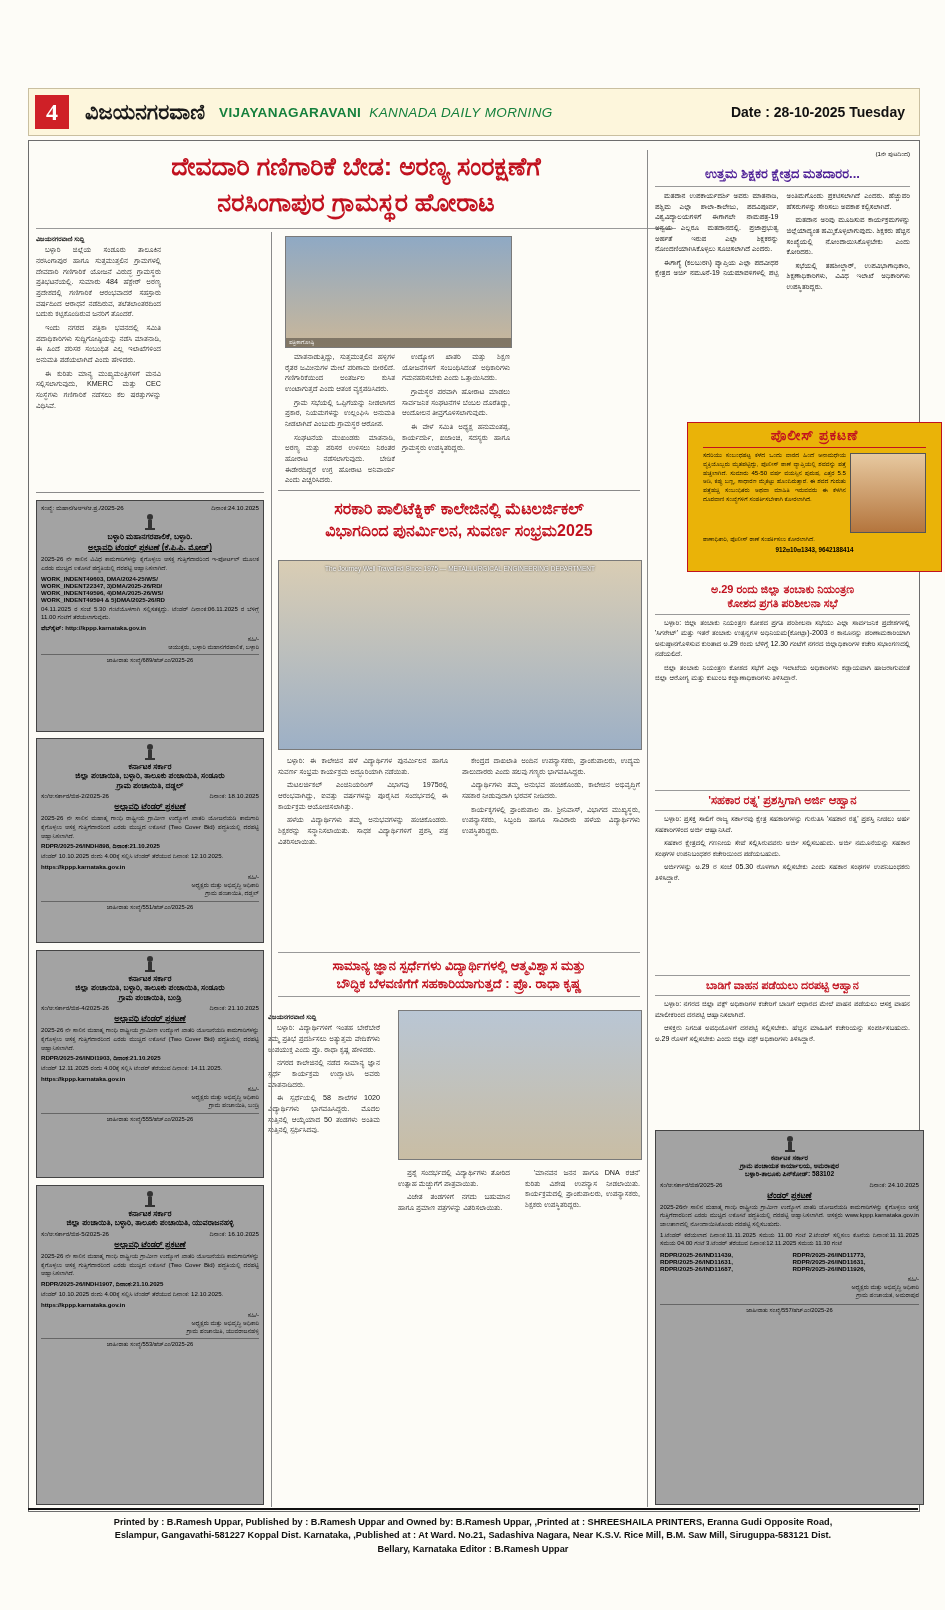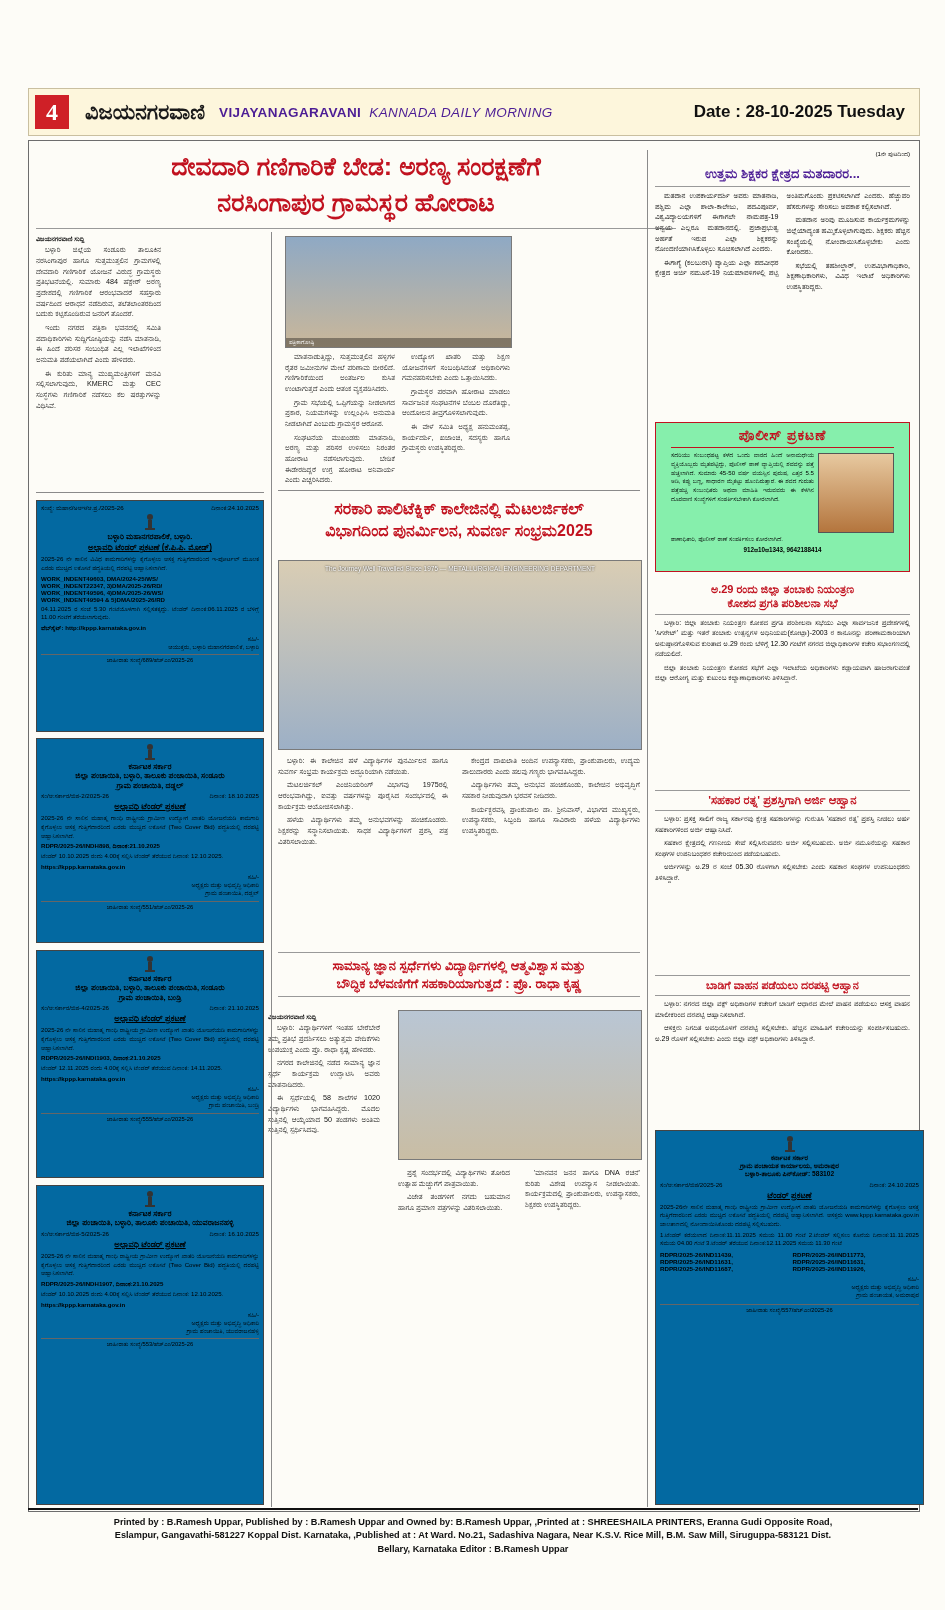--- a/index.html
+++ b/index.html
@@ -3,45 +3,45 @@
 <meta charset="utf-8">
 <style>
   html,body{margin:0;padding:0;background:#b9b9b9;}
   body{font-family:"Liberation Sans", sans-serif;}
   .page{width:945px;height:1610px;background:#fdfcf7;position:relative;overflow:hidden;margin:0 auto;}
 
   
   .masthead{position:absolute;left:28px;top:88px;width:890px;height:46px;background:#fdf6dc;border:1px solid #c9bfa0;display:flex;align-items:center;}
   .pagebox{width:34px;height:34px;margin-left:6px;background:#cf2027;color:#fff;font-size:24px;font-weight:bold;display:flex;align-items:center;justify-content:center;font-family:"Liberation Serif",serif;}
   .mast-kan{margin-left:16px;font-size:21px;font-weight:bold;color:#1a1a1a;letter-spacing:0px;}
-  .mast-eng{margin-left:14px;font-size:13.5px;font-weight:bold;color:#4c1d95;letter-spacing:.4px;}
-  .mast-date{margin-left:auto;margin-right:14px;font-size:17px;font-weight:bold;color:#111;}
+  .mast-eng{margin-left:14px;font-size:13.5px;font-weight:bold;color:#15803d;letter-spacing:.4px;}
+  .mast-date{margin-left:auto;margin-right:14px;font-size:14px;font-weight:bold;color:#111;}
   .rule{position:absolute;background:#8a8a8a;}
   .vrule{width:1px;}
   .hrule{height:1px;}
 
   .headline{position:absolute;color:#c1121f;font-weight:bold;text-align:center;line-height:1.28;font-size:25px;}
 
   .body-col{position:absolute;font-size:7.2px;line-height:1.48;text-align:justify;color:#111;}
   .body-col p{margin:0 0 3px 0;text-indent:9px;}
 
   .photo{position:absolute;background:linear-gradient(#8fa9c4,#c9b79a);border:1px solid #7a7a7a;overflow:hidden;}
   .photo .cap{position:absolute;left:0;right:0;bottom:0;font-size:6px;color:#fff;background:rgba(0,0,0,.35);padding:1px 3px;}
 
   
-  .notice{position:absolute;border:1px solid #444;background:#0369a1;box-sizing:border-box;padding:3px 4px;}
+  .notice{position:absolute;border:1px solid #444;background:#a3a3a3;box-sizing:border-box;padding:3px 4px;}
   .notice .emblem{width:16px;height:20px;margin:0 auto;display:block;}
   .notice .ttl{text-align:center;font-size:7.6px;font-weight:bold;line-height:1.25;}
   .notice .sub{text-align:center;font-size:6.6px;line-height:1.25;}
   .notice .hdr2{text-align:center;font-size:8.2px;font-weight:bold;text-decoration:underline;margin:2px 0;}
   .notice .row{display:flex;justify-content:space-between;font-size:6.2px;}
   .notice .txt{font-size:6.1px;line-height:1.42;text-align:justify;}
   .notice .sig{text-align:right;font-size:6.1px;margin-top:3px;line-height:1.35;}
 
-  .redbox{position:absolute;border:1.5px solid #c1121f;box-sizing:border-box;padding:4px 15px;background:#86efac;}
+  .redbox{position:absolute;border:1.5px solid #c1121f;box-sizing:border-box;padding:4px 15px;background:#eab308;margin-left:32px;}
   .redbox .rt{text-align:center;color:#c1121f;font-weight:bold;font-size:14px;letter-spacing:1px;}
   .police-photo{width:74px;height:78px;float:right;margin:2px 0 2px 4px;background:linear-gradient(#e7c9a0,#b4753d);border:1px solid #555;}
 
   .footer{position:absolute;left:28px;top:1516px;width:890px;text-align:center;font-size:9.2px;font-weight:bold;line-height:1.45;color:#111;}
 </style>
 </head>
 <body>
 
 <div class="page">
 
@@ -266,21 +266,21 @@
     <div style="position:absolute;left:0;right:0;top:4px;text-align:center;font-size:6.5px;color:#fff;text-shadow:0 0 2px #000;">The Journey Well Travelled Since 1975 — METALLURGICAL ENGINEERING DEPARTMENT</div>
   </div>
   <div class="body-col" style="left:278px;top:756px;width:170px;">
     <p>ಬಳ್ಳಾರಿ: ಈ ಕಾಲೇಜಿನ ಹಳೆ ವಿದ್ಯಾರ್ಥಿಗಳ ಪುನರ್ಮಿಲನ ಹಾಗೂ ಸುವರ್ಣ ಸಂಭ್ರಮ ಕಾರ್ಯಕ್ರಮ ಅದ್ಧೂರಿಯಾಗಿ ನಡೆಯಿತು.</p>
     <p>ಮೆಟಲರ್ಜಿಕಲ್ ಎಂಜಿನಿಯರಿಂಗ್ ವಿಭಾಗವು 1975ರಲ್ಲಿ ಆರಂಭವಾಗಿದ್ದು, ಐವತ್ತು ವರ್ಷಗಳನ್ನು ಪೂರೈಸಿದ ಸಂದರ್ಭದಲ್ಲಿ ಈ ಕಾರ್ಯಕ್ರಮ ಆಯೋಜಿಸಲಾಗಿತ್ತು.</p>
     <p>ಹಳೆಯ ವಿದ್ಯಾರ್ಥಿಗಳು ತಮ್ಮ ಅನುಭವಗಳನ್ನು ಹಂಚಿಕೊಂಡರು. ಶಿಕ್ಷಕರನ್ನು ಸನ್ಮಾನಿಸಲಾಯಿತು. ಸಾಧಕ ವಿದ್ಯಾರ್ಥಿಗಳಿಗೆ ಪ್ರಶಸ್ತಿ ಪತ್ರ ವಿತರಿಸಲಾಯಿತು.</p>
   </div>
   <div class="body-col" style="left:462px;top:756px;width:178px;">
     <p>ಕೇಂದ್ರದ ದಾಖಲಾತಿ ಅಂದಿನ ಉಪನ್ಯಾಸಕರು, ಪ್ರಾಂಶುಪಾಲರು, ಉದ್ಯಮ ಪಾಲುದಾರರು ಎಂದು ಹಲವು ಗಣ್ಯರು ಭಾಗವಹಿಸಿದ್ದರು.</p>
     <p>ವಿದ್ಯಾರ್ಥಿಗಳು ತಮ್ಮ ಅನುಭವ ಹಂಚಿಕೊಂಡು, ಕಾಲೇಜಿನ ಅಭಿವೃದ್ಧಿಗೆ ಸಹಕಾರ ನೀಡುವುದಾಗಿ ಭರವಸೆ ನೀಡಿದರು.</p>
-    <p>ಕಾರ್ಯಕ್ಭರವಸ್ಲಿ ಪ್ರಾಂಶುಪಾಲ ಡಾ. ಶ್ರೀನಿವಾಸ್, ವಿಭಾಗದ ಮುಖ್ಯಸ್ಥರು, ಉಪನ್ಯಾಸಕರು, ಸಿಬ್ಬಂದಿ ಹಾಗೂ ಸಾವಿರಾರು ಹಳೆಯ ವಿದ್ಯಾರ್ಥಿಗಳು ಉಪಸ್ಥಿತರಿದ್ದರು.</p>
+    <p>ಕಾರ್ಯಕ್ಶಗಳಲ್ಲಿ ಪ್ರಾಂಶುಪಾಲ ಡಾ. ಶ್ರೀನಿವಾಸ್, ವಿಭಾಗದ ಮುಖ್ಯಸ್ಥರು, ಉಪನ್ಯಾಸಕರು, ಸಿಬ್ಬಂದಿ ಹಾಗೂ ಸಾವಿರಾರು ಹಳೆಯ ವಿದ್ಯಾರ್ಥಿಗಳು ಉಪಸ್ಥಿತರಿದ್ದರು.</p>
   </div>
 
   <div style="position:absolute;left:278px;top:952px;width:362px;">
     <div style="border-top:1px solid #999;margin-bottom:4px;"></div>
     <div style="text-align:center;font-size:13px;font-weight:bold;color:#c1121f;line-height:1.35;">ಸಾಮಾನ್ಯ ಜ್ಞಾನ ಸ್ಪರ್ಧೆಗಳು ವಿದ್ಯಾರ್ಥಿಗಳಲ್ಲಿ ಆತ್ಮವಿಶ್ವಾಸ ಮತ್ತು</div>
     <div style="text-align:center;font-size:13px;font-weight:bold;color:#c1121f;line-height:1.35;">ಬೌದ್ಧಿಕ ಬೆಳವಣಿಗೆಗೆ ಸಹಕಾರಿಯಾಗುತ್ತದೆ : ಪ್ರೊ. ರಾಧಾ ಕೃಷ್ಣ</div>
     <div style="border-top:1px solid #999;margin-top:4px;"></div>
   </div>
 
   <div class="photo" style="left:398px;top:1010px;width:242px;height:148px;background:linear-gradient(#b9c6d4,#c9bda4);"></div>

